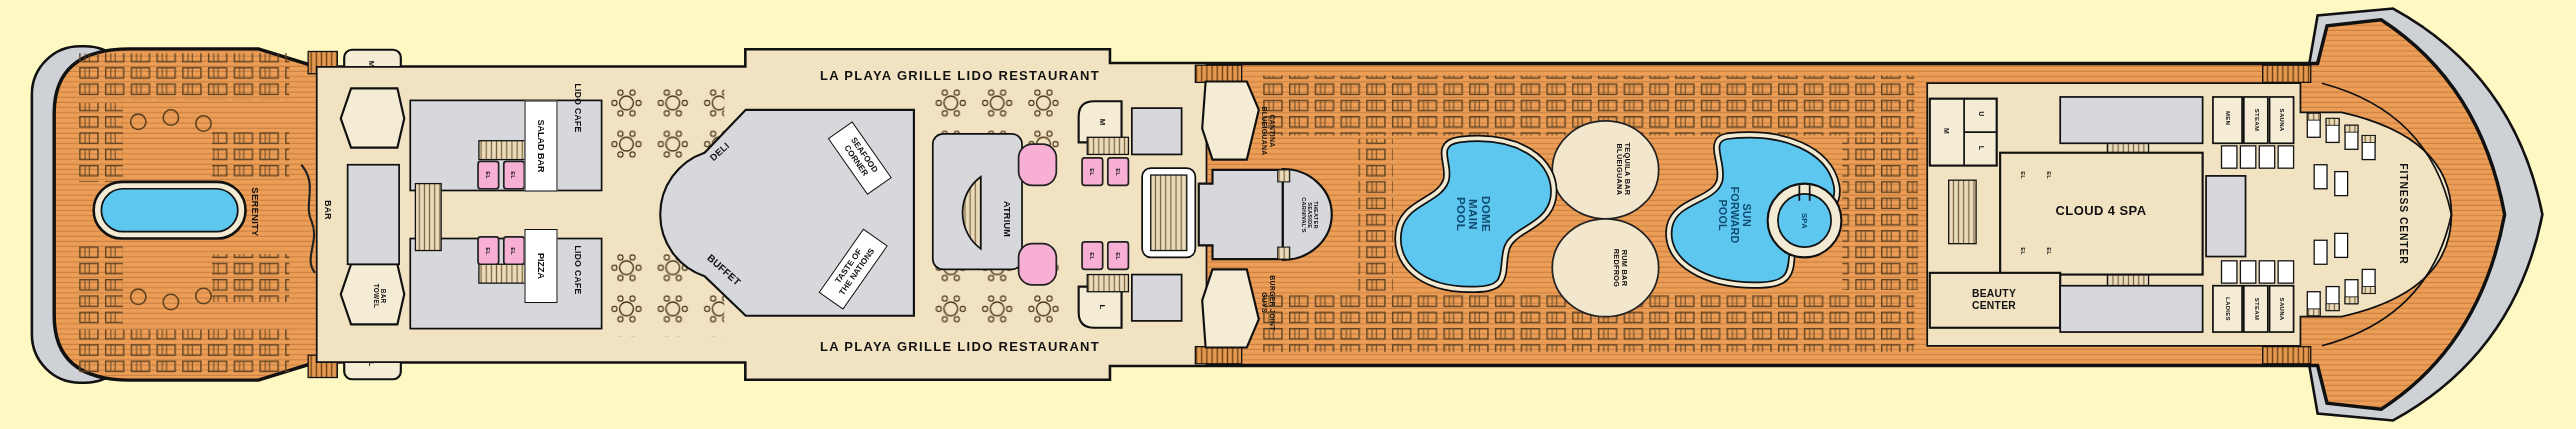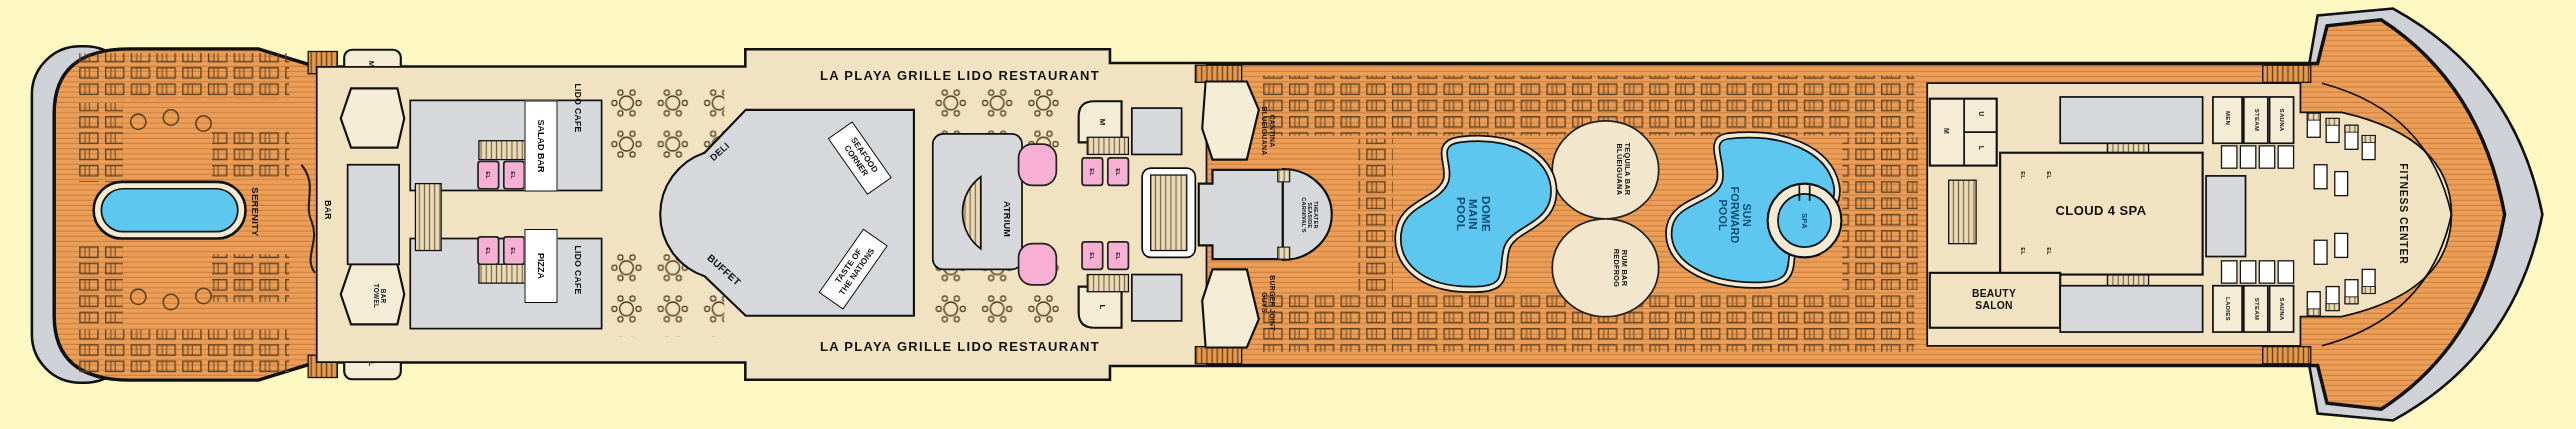--- a/index.html
+++ b/index.html
@@ -286,21 +286,21 @@
 <div class="lbl v navy" style="left:1735px;top:215px;font-size:10.7px">SUN
 FORWARD
 POOL</div>
 <div class="lbl v navy" style="left:1804px;top:221px;font-size:7.7px">SPA</div>
 
 <div class="lbl v" style="left:1946px;top:131px;font-size:6.9px">M</div>
 <div class="lbl v" style="left:1981px;top:114px;font-size:6.9px">U</div>
 <div class="lbl v" style="left:1981px;top:148px;font-size:6.9px">L</div>
 <div class="lbl" style="left:2101px;top:211px;font-size:13px;letter-spacing:0.4px">CLOUD 4 SPA</div>
 <div class="lbl" style="left:1994px;top:300px;font-size:10.3px">BEAUTY
-SALON</div>
+CENTER</div>
 <div class="lbl v" style="left:2228px;top:118px;font-size:6px">MEN</div>
 <div class="lbl v" style="left:2228px;top:309px;font-size:6px">LADIES</div>
 <div class="lbl v" style="left:2257px;top:120px;font-size:6px">STEAM</div>
 <div class="lbl v" style="left:2282px;top:120px;font-size:6px">SAUNA</div>
 <div class="lbl v" style="left:2257px;top:309px;font-size:6px">STEAM</div>
 <div class="lbl v" style="left:2282px;top:309px;font-size:6px">SAUNA</div>
 <div class="lbl v" style="left:2403px;top:214px;font-size:10.3px;letter-spacing:0.9px">FITNESS CENTER</div>
 
 <div class="lbl v" style="left:488px;top:175px;font-size:5.6px">EL</div>
 <div class="lbl v" style="left:513px;top:175px;font-size:5.6px">EL</div>

